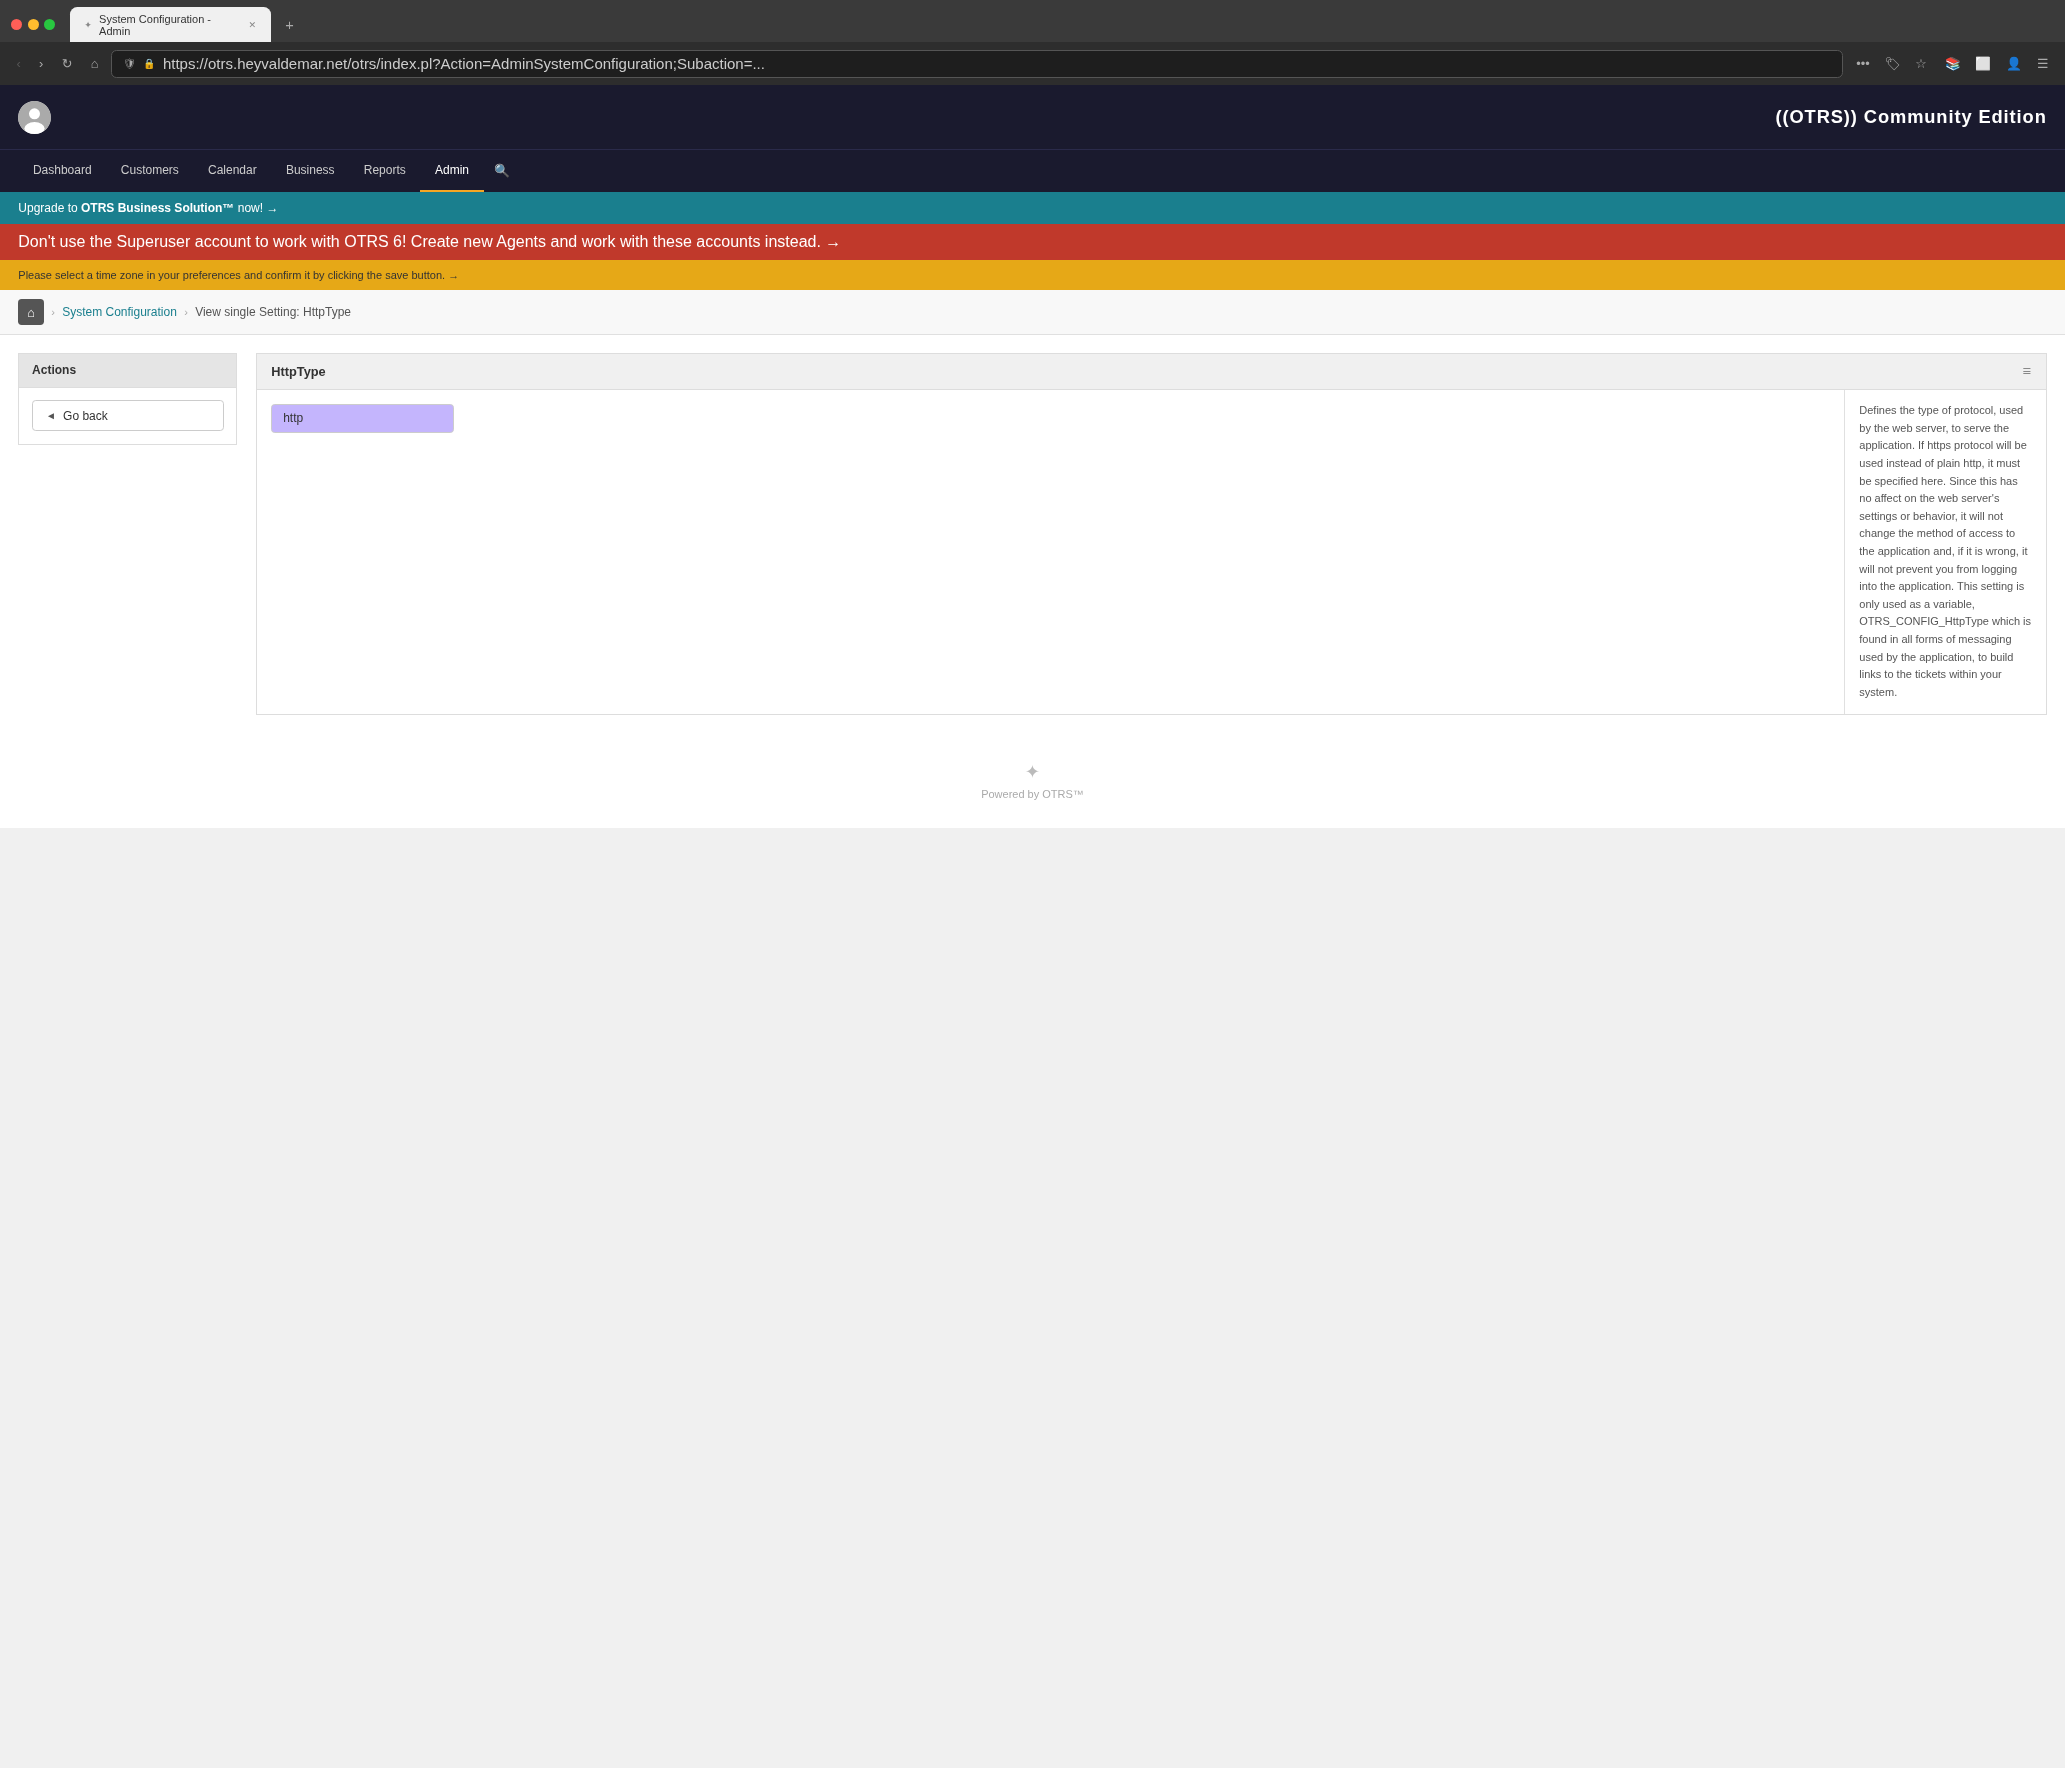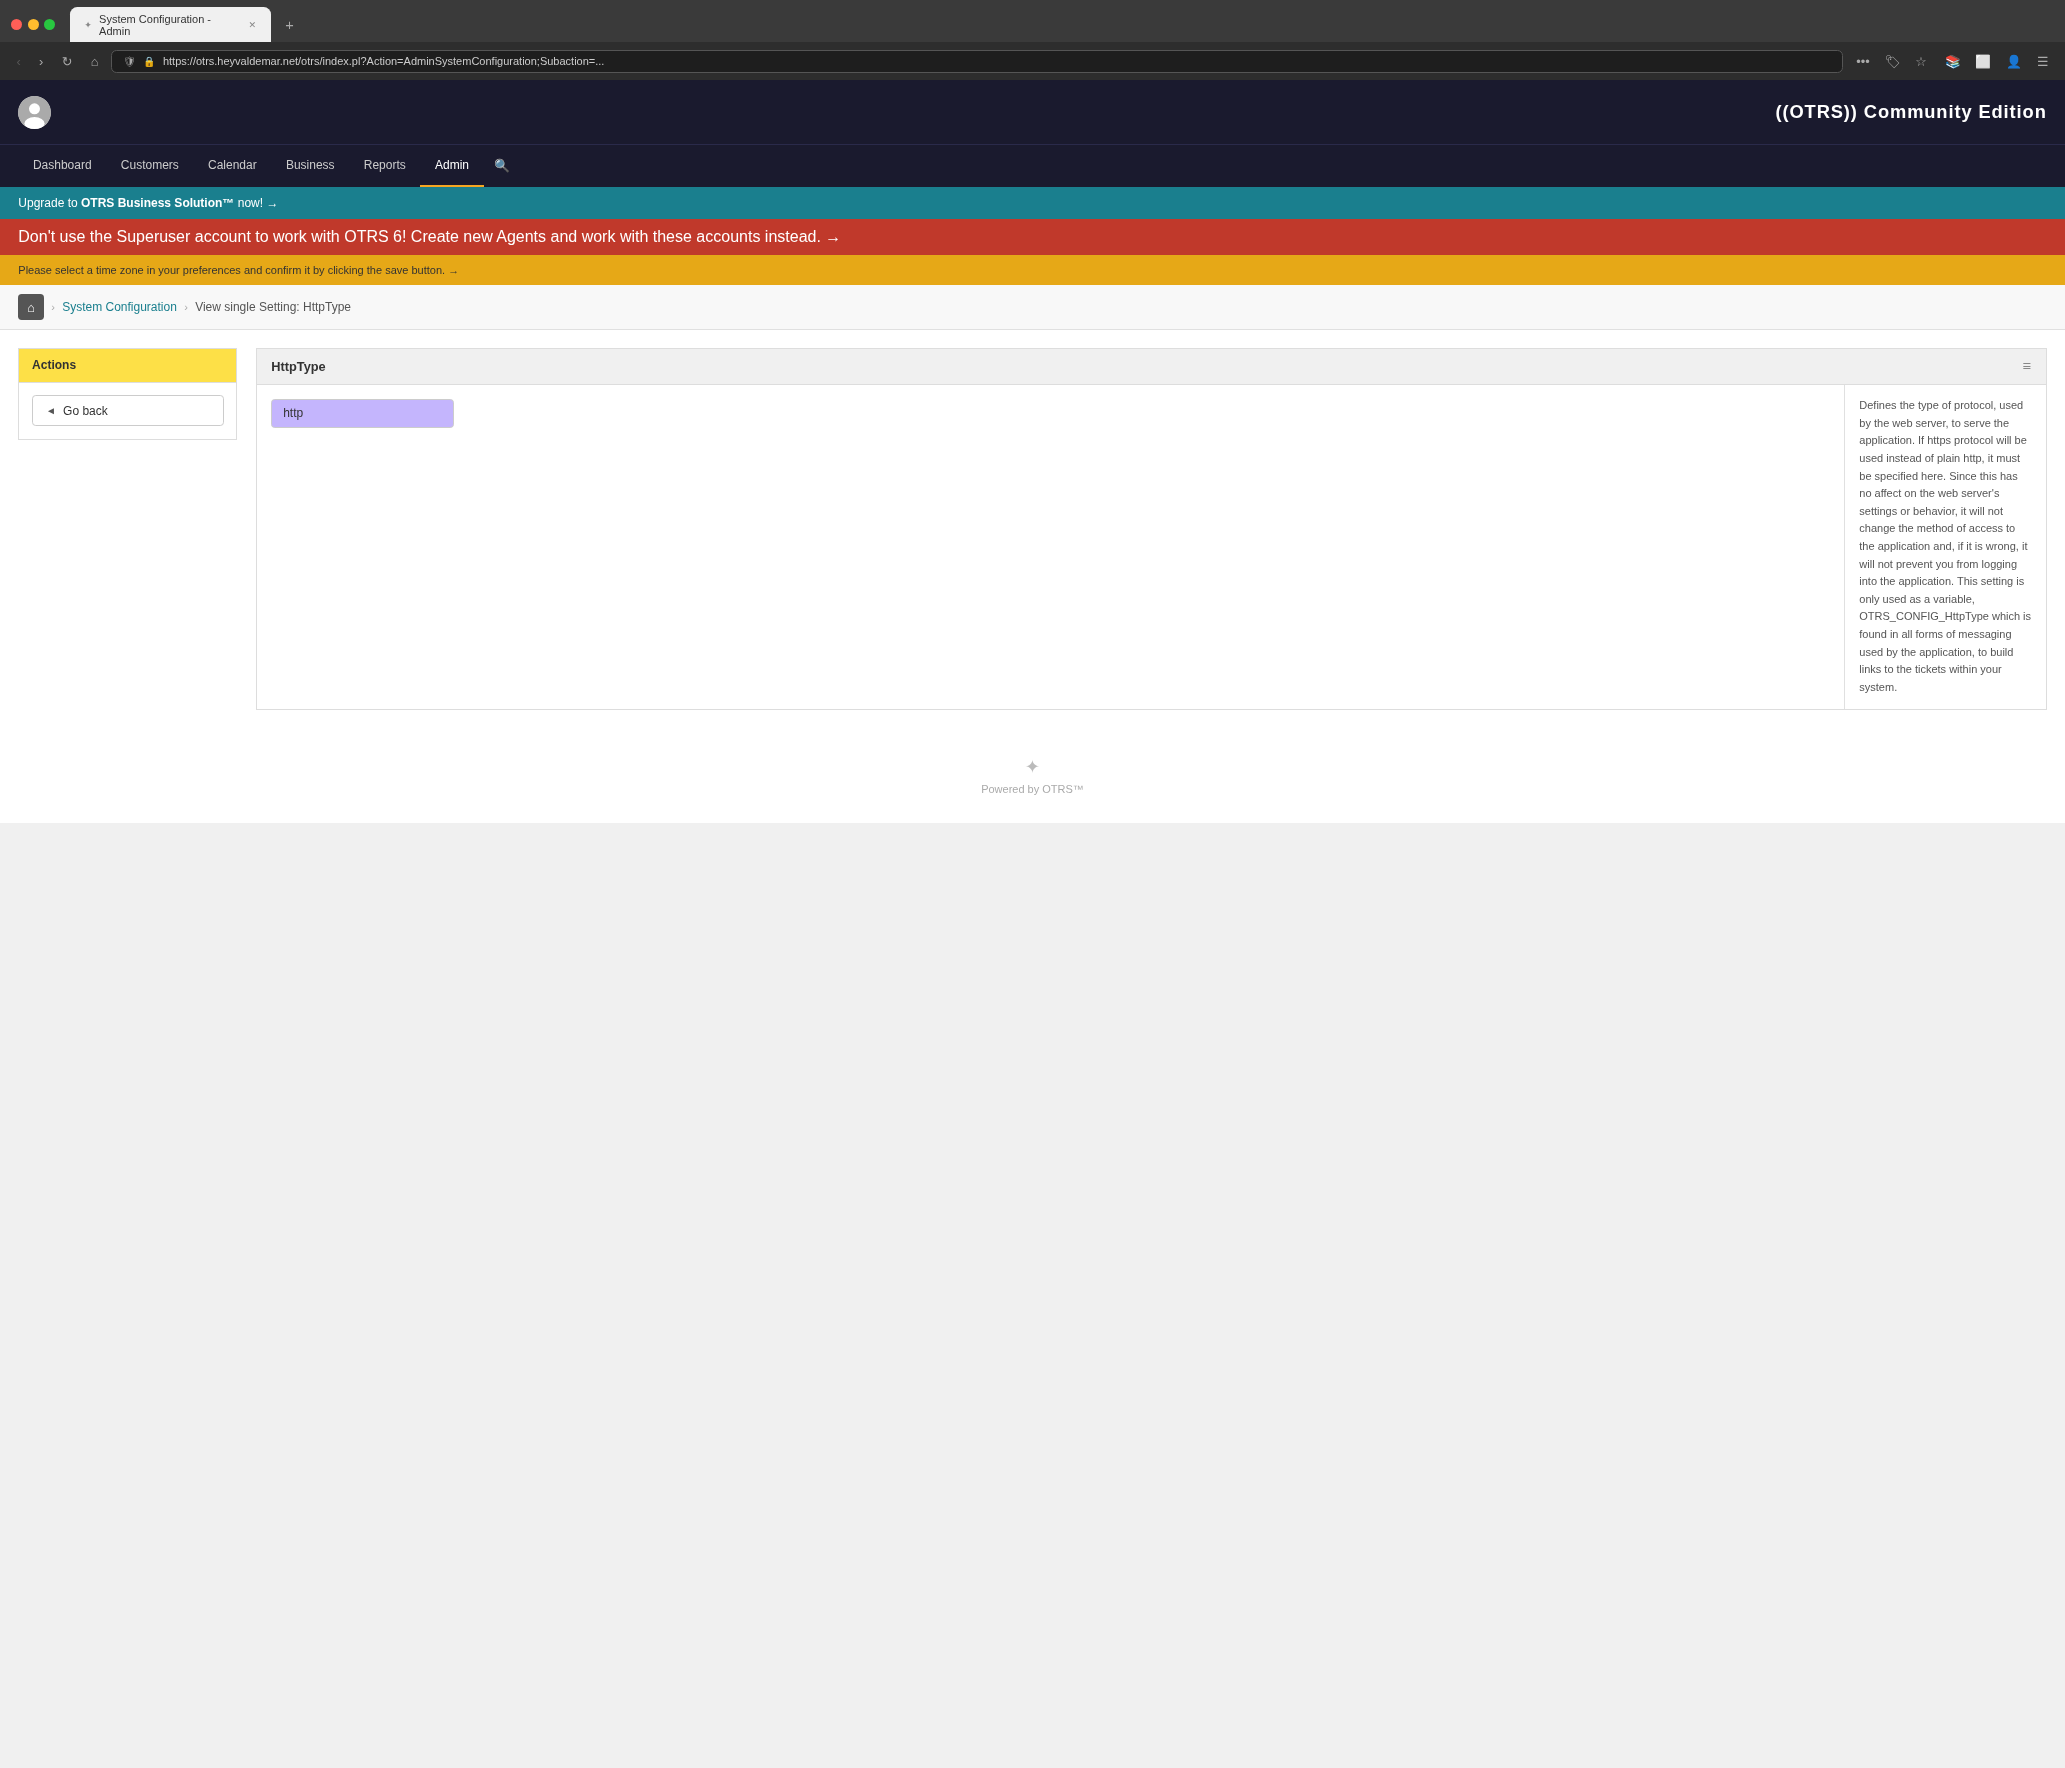--- a/index.html
+++ b/index.html
@@ -15,21 +15,21 @@
     .dot-green { background: #28c840; }
     .browser-tab { background: #f0f0f0; border-radius: 7.3px 7.3px 0 0; padding: 5.5px 14.6px; display: flex; align-items: center; gap: 7.3px; font-size: 11px; color: #333; max-width: 201px; margin-left: 7.3px; }
     .browser-tab-icon { color: #888; font-size: 9.1px; }
     .browser-tab-close { margin-left: auto; color: #888; cursor: pointer; font-size: 9.1px; }
     .browser-new-tab { background: none; border: none; color: #aaa; font-size: 14.6px; cursor: pointer; padding: 3.7px 7.3px; }
 
     .browser-address-bar { background: #2d2d2d; padding: 7.3px 11px; display: flex; align-items: center; gap: 7.3px; }
     .browser-nav-btn { background: none; border: none; color: #aaa; cursor: pointer; font-size: 12.8px; padding: 3.7px 5.5px; border-radius: 3.7px; }
     .browser-nav-btn.disabled { color: #555; cursor: default; }
     .address-bar { flex: 1; background: #1e1e1e; border: 0.9px solid #555; border-radius: 5.5px; padding: 4.6px 11px; display: flex; align-items: center; gap: 7.3px; }
-    .address-bar-url { color: #ccc; font-size: 11px; flex: 1; overflow: hidden; white-space: nowrap; text-overflow: ellipsis; }
+    .address-bar-url { color: #ccc; font-size: 15px; flex: 1; overflow: hidden; white-space: nowrap; text-overflow: ellipsis; }
     .address-bar-icon { color: #aaa; font-size: 10px; }
     .browser-menu-btn { background: none; border: none; color: #aaa; cursor: pointer; font-size: 12.8px; padding: 3.7px 5.5px; }
     .browser-right-icons { display: flex; gap: 3.7px; align-items: center; }
 
     
     .app-wrapper { background: #fff; }
 
     
     .app-header { background: #1a1a2e; color: #fff; display: flex; align-items: center; padding: 0 18.3px; height: 64px; }
     .header-avatar { width: 33px; height: 33px; border-radius: 50%; background: #ccc; display: flex; align-items: center; justify-content: center; overflow: hidden; }
@@ -53,21 +53,21 @@
     .breadcrumb-home { width: 25.6px; height: 25.6px; background: #555; color: #fff; border-radius: 3.7px; display: flex; align-items: center; justify-content: center; cursor: pointer; font-size: 12.8px; }
     .breadcrumb-sep { color: #aaa; font-size: 11px; }
     .breadcrumb-item { color: #555; font-size: 12px; }
     .breadcrumb-item.link { color: #1a7f8e; cursor: pointer; }
 
     
     .main-content { padding: 18.3px; display: flex; gap: 18.3px; }
 
     
     .actions-panel { width: 219px; flex-shrink: 0; }
-    .actions-title { font-size: 12px; font-weight: 600; color: #333; padding: 9.1px 12.8px; background: #fde047; border: 0.9px solid #ddd; border-bottom: none; }
+    .actions-title { font-size: 12px; font-weight: 600; color: #333; padding: 9.1px 12.8px; background: #e5e5e5; border: 0.9px solid #ddd; border-bottom: none; }
     .actions-body { background: #fff; border: 0.9px solid #ddd; padding: 12.8px; }
     .go-back-btn { display: flex; align-items: center; gap: 7.3px; background: #fff; border: 0.9px solid #ccc; border-radius: 3.7px; padding: 7.3px 12.8px; cursor: pointer; font-size: 12px; color: #333; width: 100%; }
     .go-back-arrow { font-size: 10px; color: #555; }
 
     
     .setting-panel { flex: 1; background: #fff; border: 0.9px solid #ddd; }
     .setting-header { background: #f0f0f0; border-bottom: 0.9px solid #ddd; padding: 9.1px 14.6px; display: flex; align-items: center; justify-content: space-between; }
     .setting-title { font-size: 12.8px; font-weight: 600; color: #333; }
     .setting-menu-icon { color: #888; cursor: pointer; font-size: 14.6px; }
     .setting-body { display: flex; }

